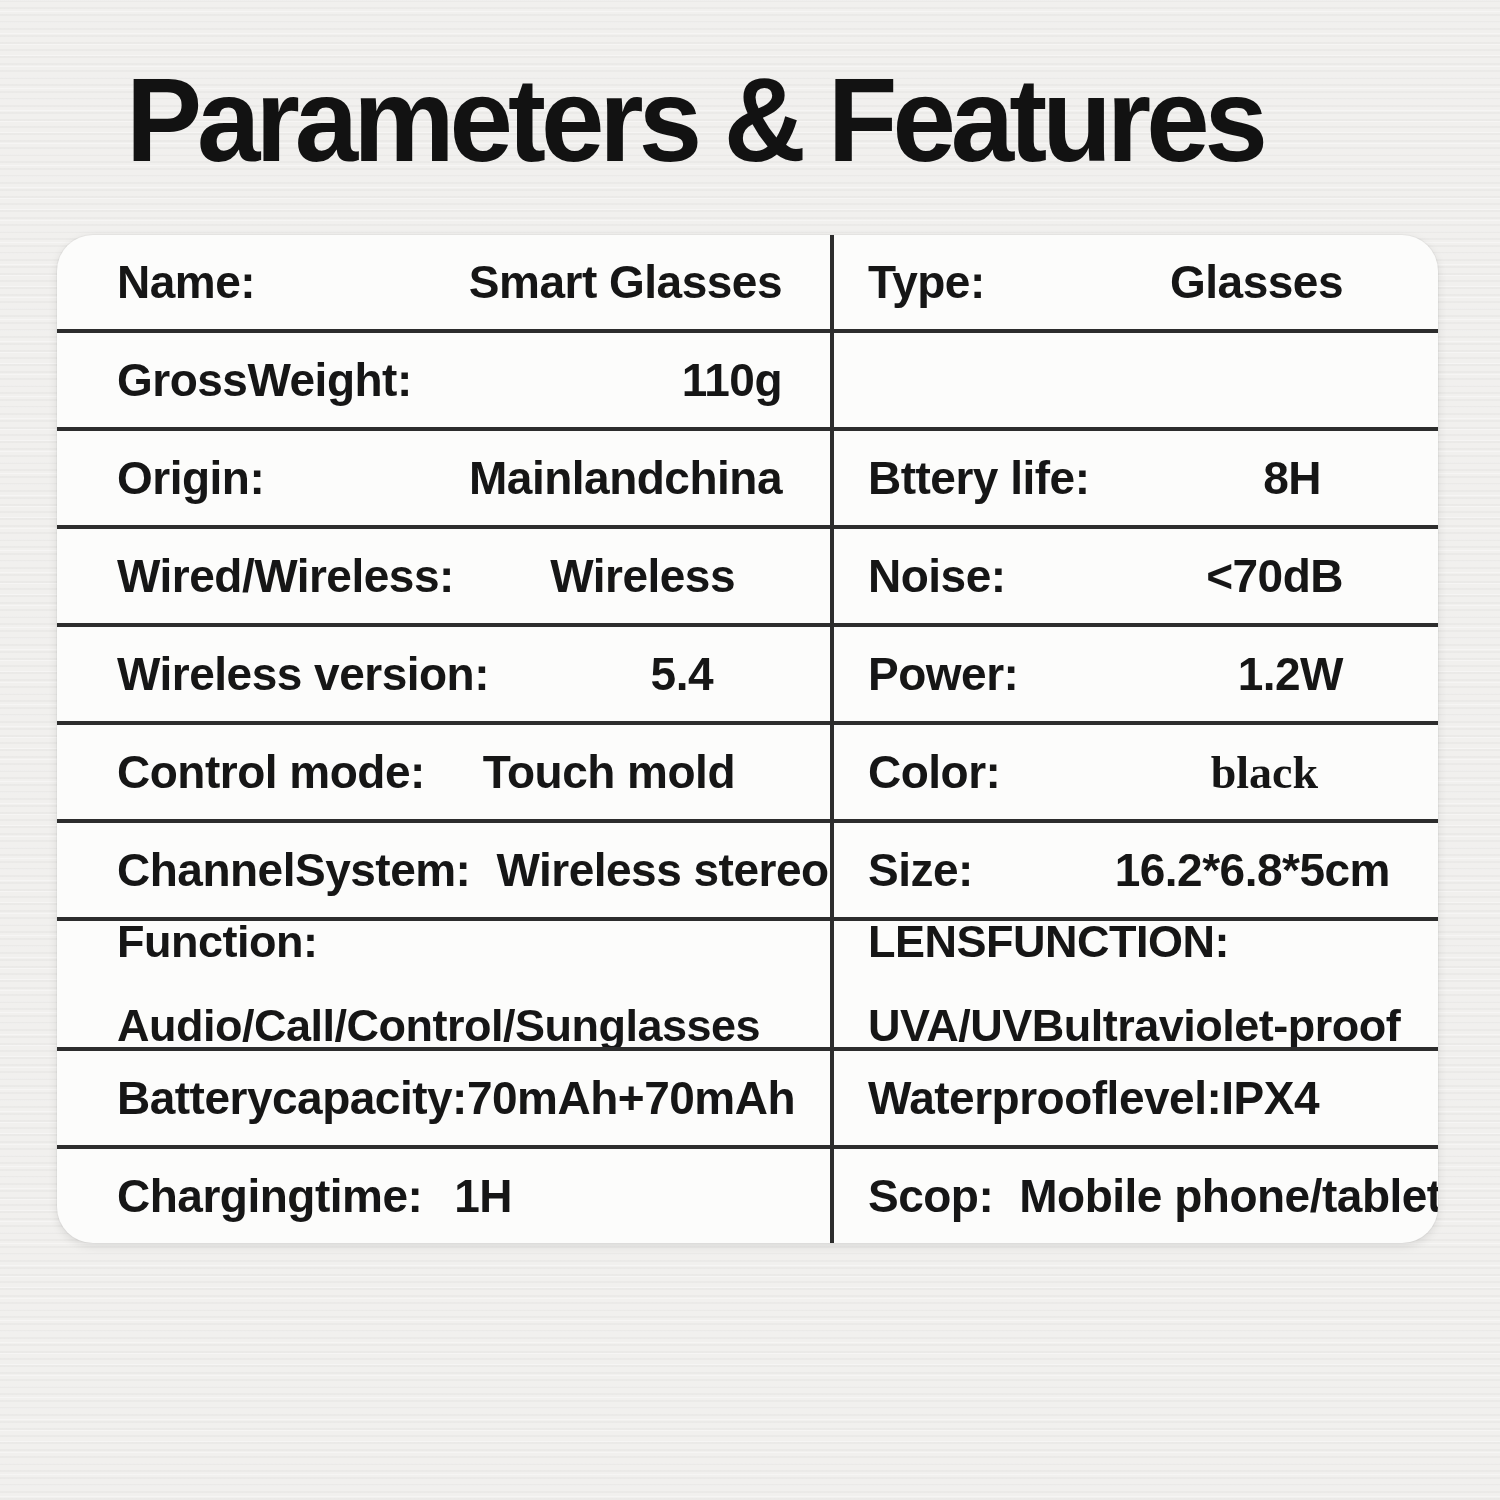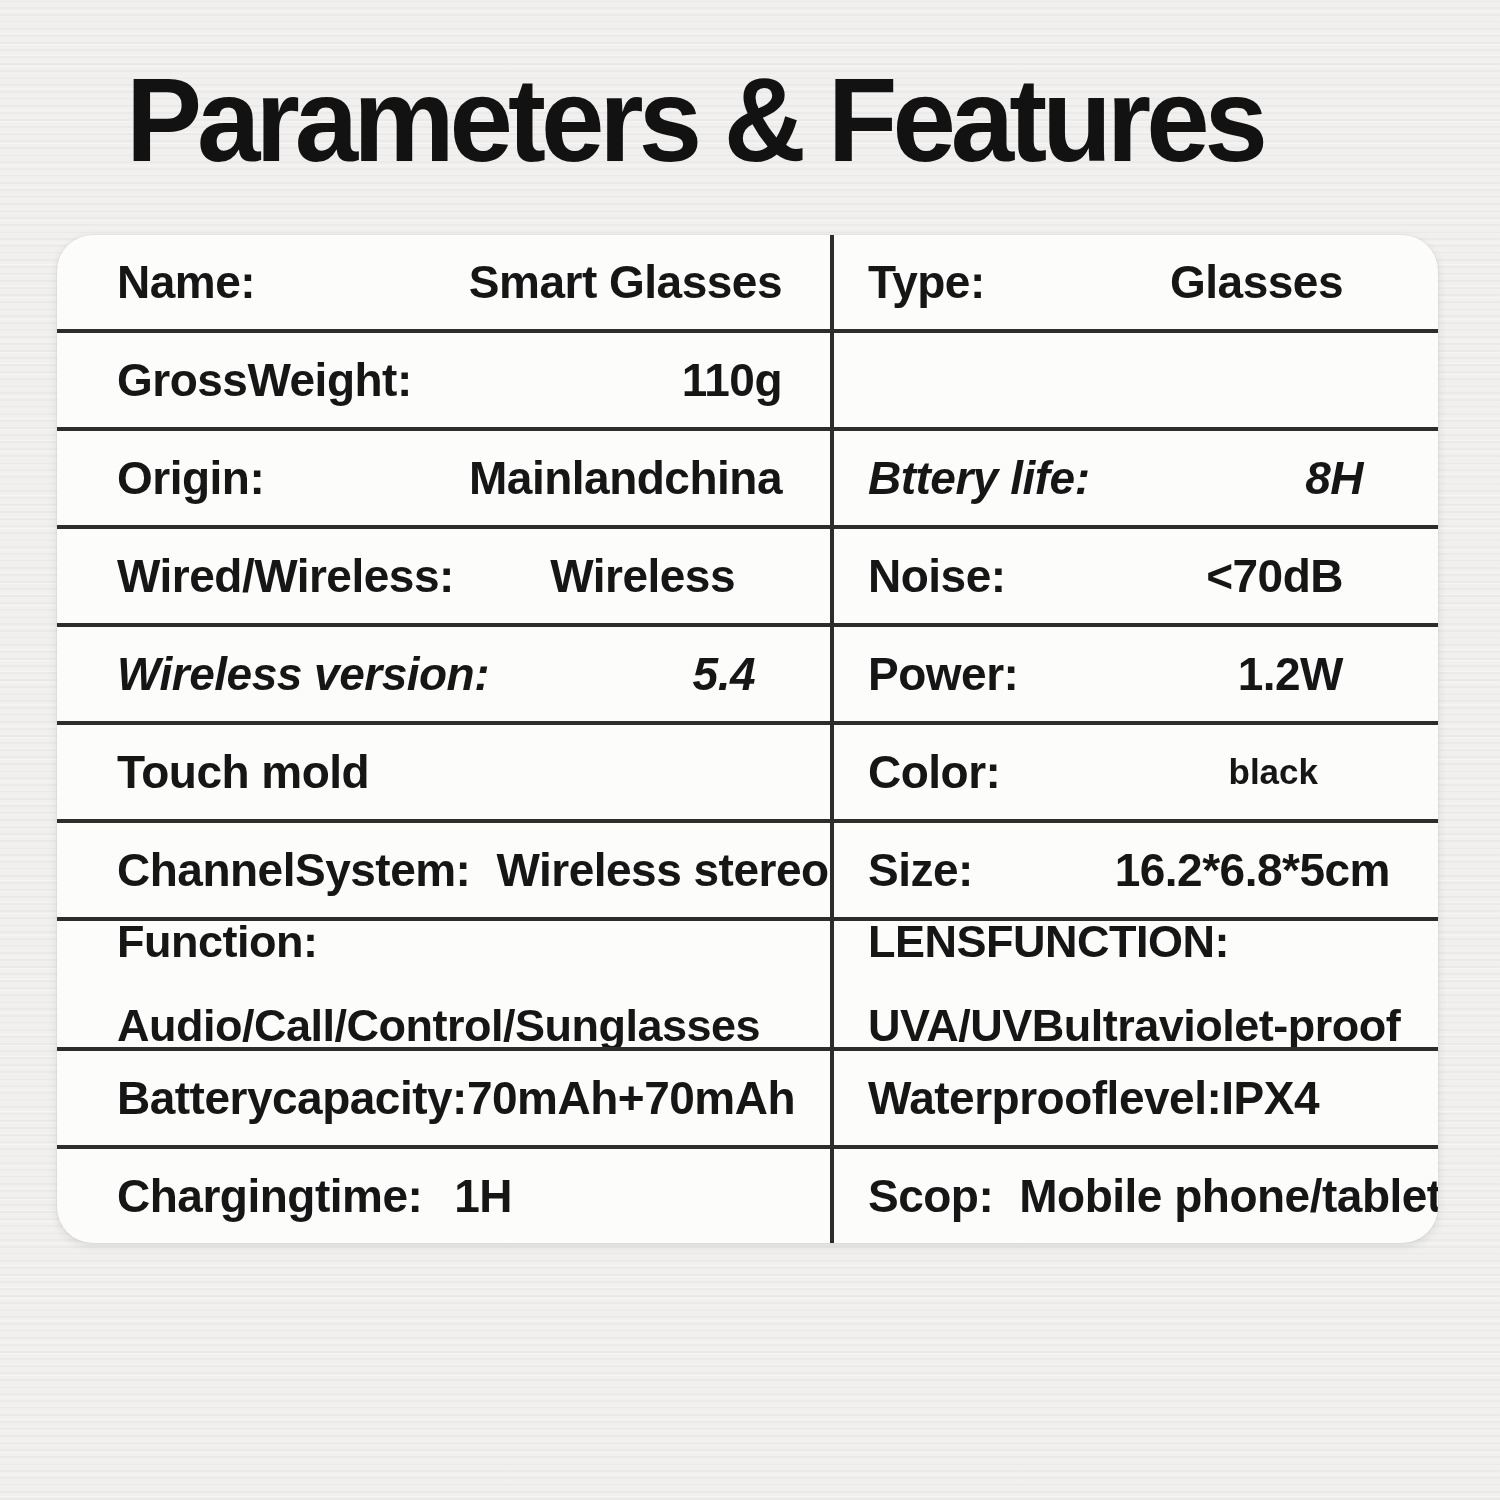--- a/index.html
+++ b/index.html
@@ -62,40 +62,41 @@
     font-weight: 700;
     font-size: 46px;
     letter-spacing: -0.5px;
     color: #161616;
     white-space: nowrap;
   }
 
   
   .cell.pr95  { padding-right: 95px; }
   .cell.pr120 { padding-right: 120px; }
-  .cell.pr145 { padding-right: 75px; font-style: italic; }
+  .cell.pr145 { padding-right: 117px; }
   .cell.pr320 { padding-right: 320px; gap: 32px; }
 
   
   .cell.inline { justify-content: flex-start; gap: 26px; }
 
   
   .cell.stack {
     flex-direction: column;
     align-items: flex-start;
     justify-content: center;
     gap: 32px;
   }
   .cell.stack .lbl, .cell.stack .val { font-size: 45px; }
 
   
   .val.alt {
     font-weight: 600;
-    font-size: 35px;
+    font-size: 46px;
     letter-spacing: 0;
+    font-family: Liberation Serif, serif;
   }
 </style>
 </head>
 <body>
 
 <div class="title">Parameters &amp; Features</div>
 
 <div class="card">
 
   <div class="row">
@@ -144,20 +145,21 @@
       <span class="val">5.4</span>
     </div>
     <div class="cell right pr95">
       <span class="lbl">Power:</span>
       <span class="val">1.2W</span>
     </div>
   </div>
 
   <div class="row">
     <div class="cell left pr95">
+      <span class="lbl">Control mode:</span>
       <span class="val">Touch mold</span>
     </div>
     <div class="cell right pr120">
       <span class="lbl">Color:</span>
       <span class="val alt">black</span>
     </div>
   </div>
 
   <div class="row">
     <div class="cell left inline">

